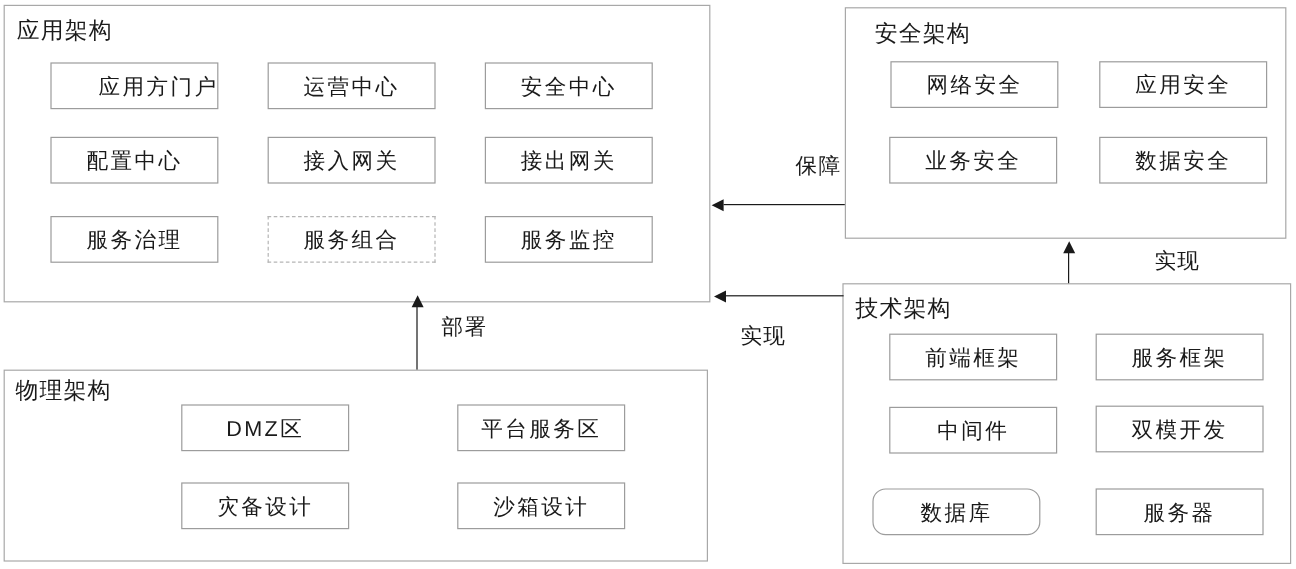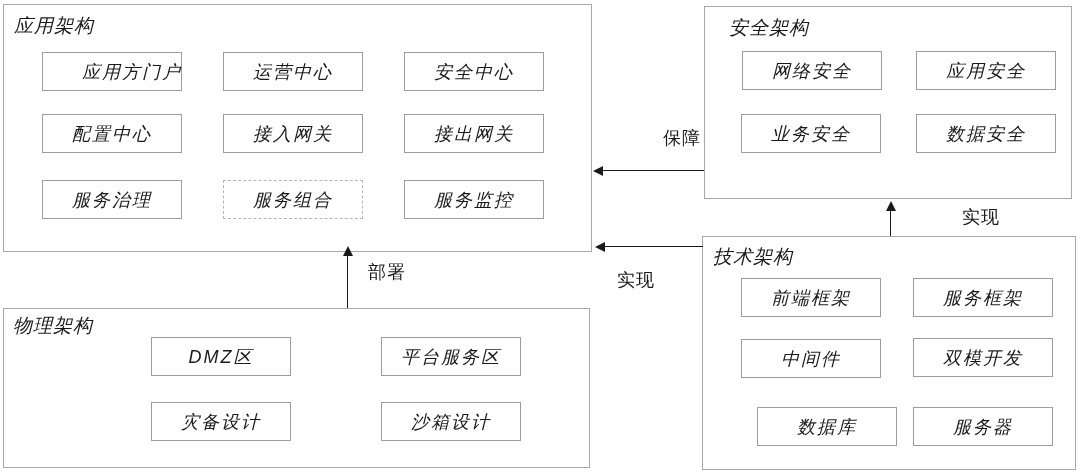--- a/index.html
+++ b/index.html
@@ -9,21 +9,20 @@
     background:#ffffff;
     font-family:"Liberation Sans", sans-serif;
     color:#1a1a1a;
     overflow:hidden;
   }
   .container-box {
     position:absolute;
     border:1.5px solid #a8a8a8;
     background:#ffffff;
     box-sizing:border-box;
-    font-style:italic;
   }
   .container-title {
     position:absolute;
     font-size:19px;
     font-weight:500;
     letter-spacing:1px;
     white-space:nowrap;
   }
   .item-box {
     position:absolute;
@@ -87,21 +86,21 @@
     <div class="item-box" style="left:36px; top:107px;">业务安全</div>
     <div class="item-box" style="left:211px; top:107px;">数据安全</div>
   </div>
 
   <div class="container-box" style="left:702px; top:236px; width:374px; height:234px;padding-left:40px;">
     <div class="container-title" style="left:10px; top:7px;">技术架构</div>
     <div class="item-box" style="left:38px; top:41px;">前端框架</div>
     <div class="item-box" style="left:38px; top:102px;">中间件</div>
     <div class="item-box" style="left:210px; top:41px;">服务框架</div>
     <div class="item-box" style="left:210px; top:101px;">双模开发</div>
-    <div class="item-box" style="left:54px; top:170px;">数据库</div>
+    <div class="item-box" style="left:24px; top:170px;border-radius:11px;">数据库</div>
     <div class="item-box" style="left:210px; top:170px;">服务器</div>
   </div>
 
   <div class="container-box" style="left:3px; top:308px; width:587px; height:160px;">
     <div class="container-title" style="left:9px; top:4px;">物理架构</div>
     <div class="item-box" style="left:147px; top:28px;">DMZ区</div>
     <div class="item-box" style="left:377px; top:28px;">平台服务区</div>
     <div class="item-box" style="left:147px; top:93px;">灾备设计</div>
     <div class="item-box" style="left:377px; top:93px;">沙箱设计</div>
   </div>

